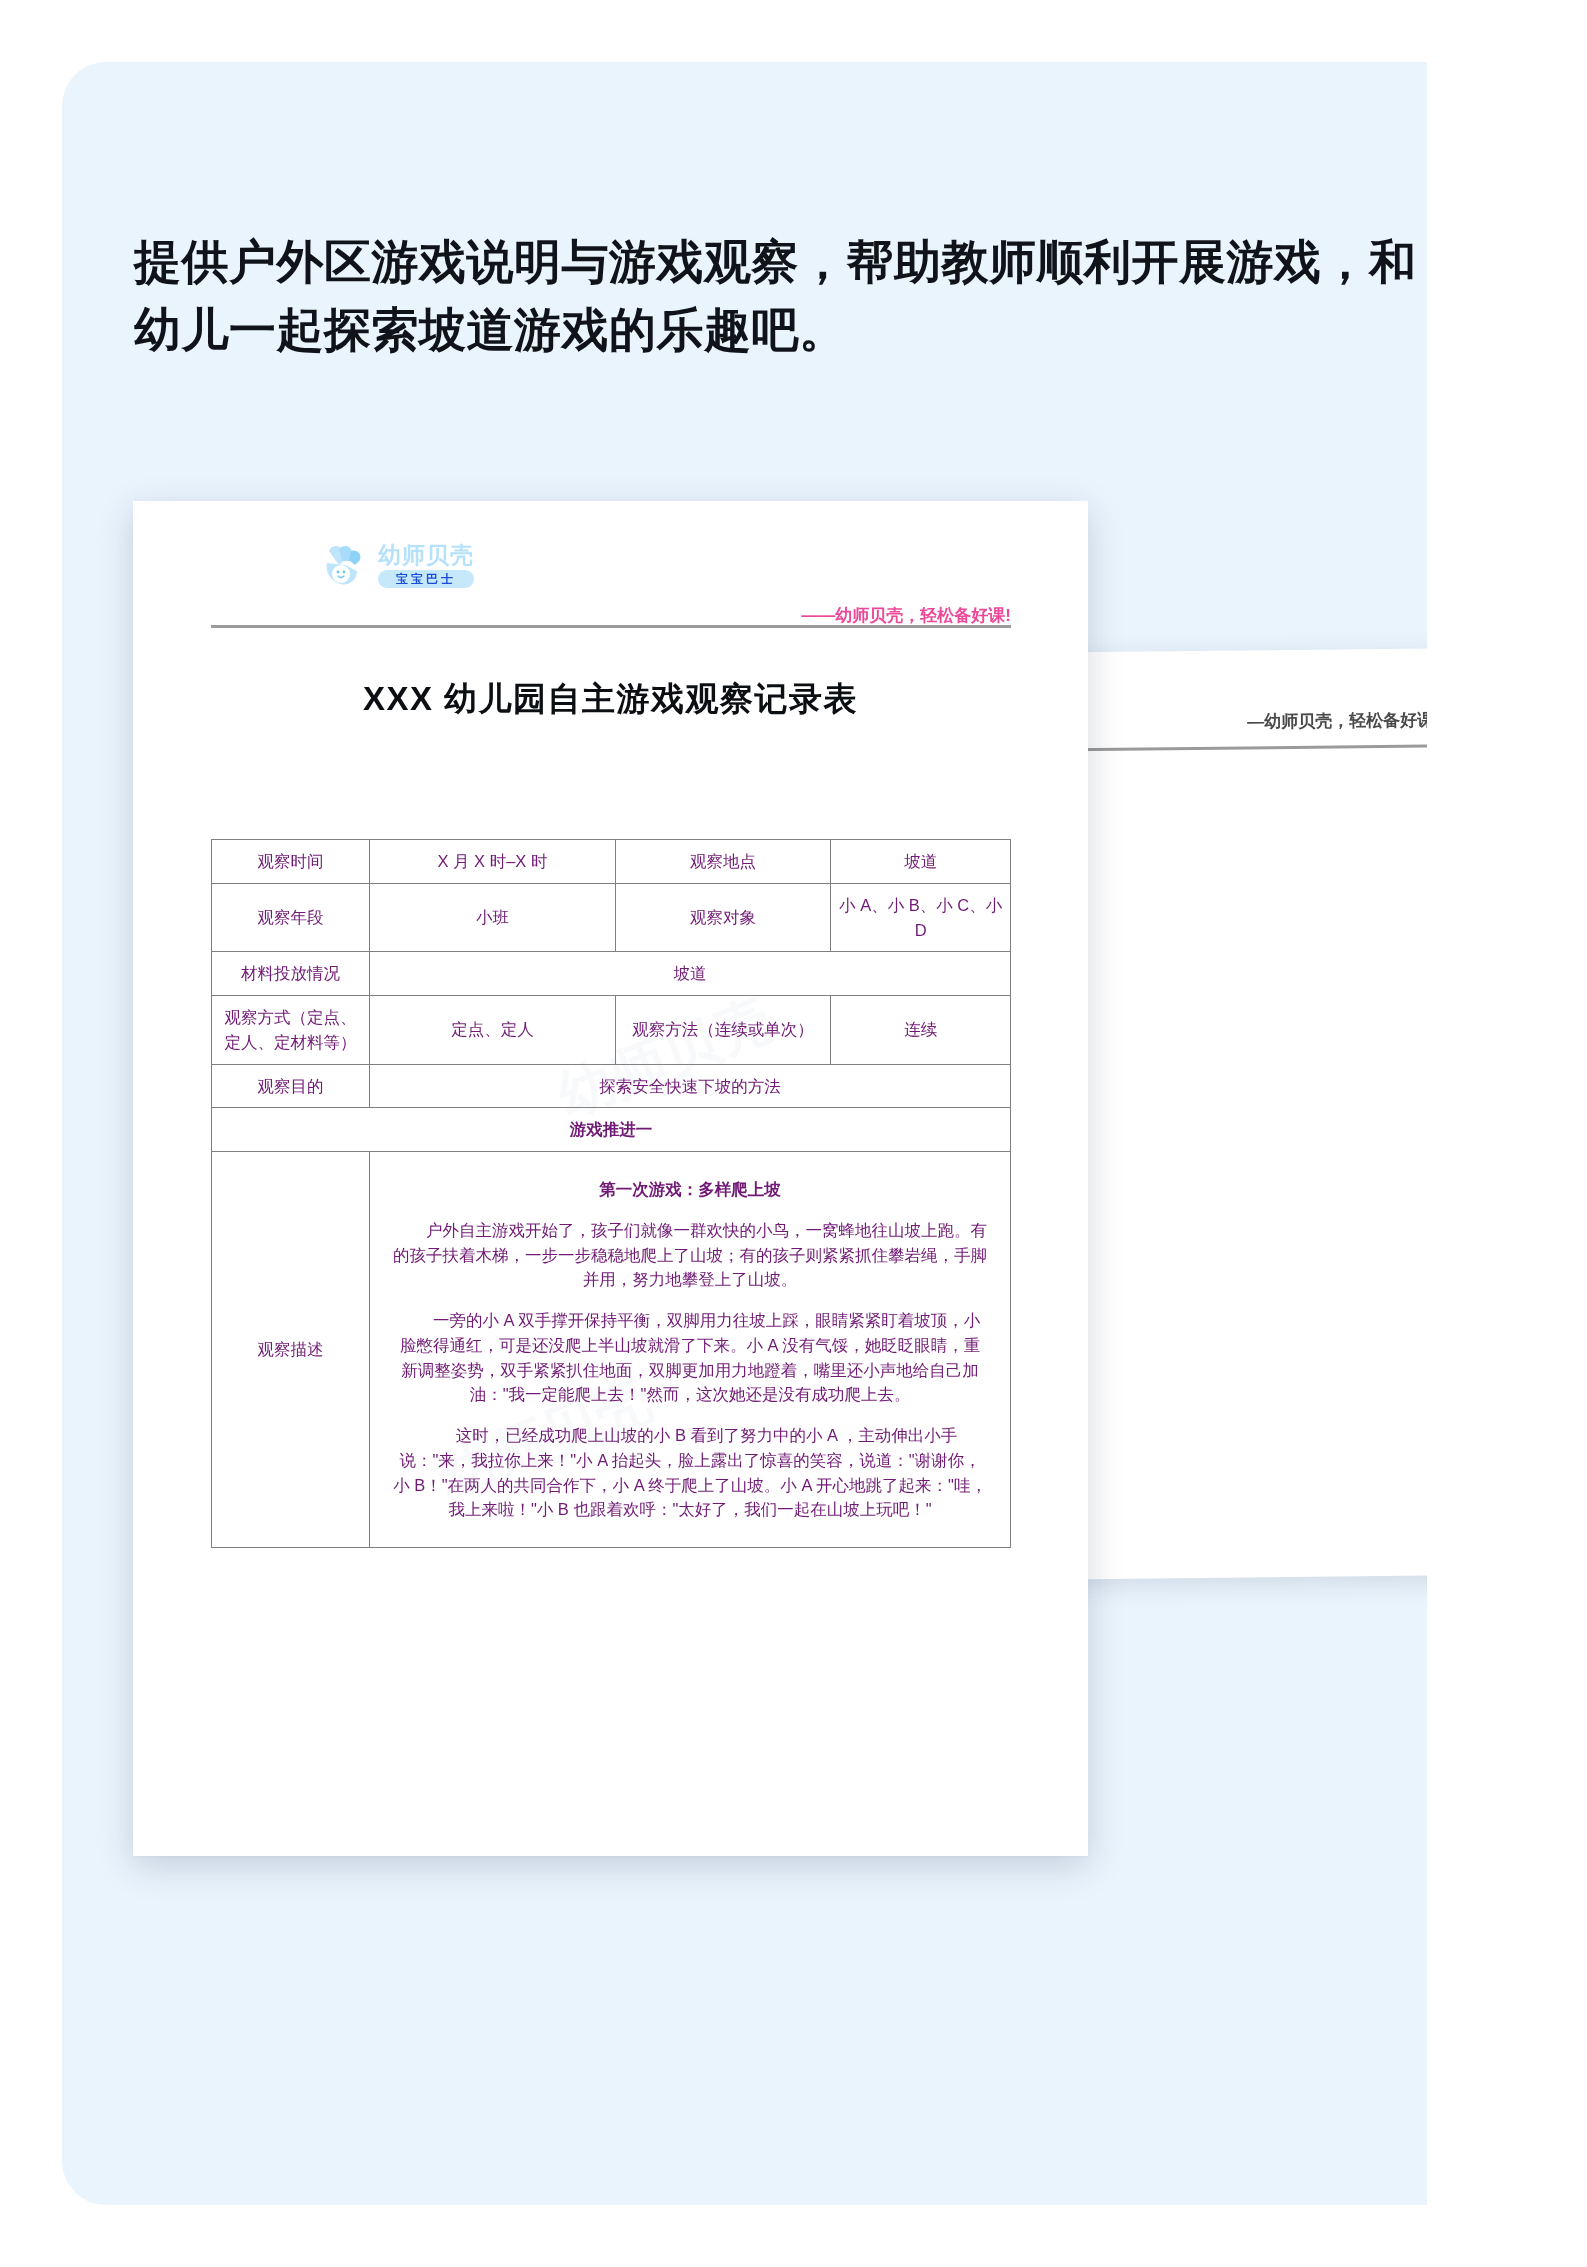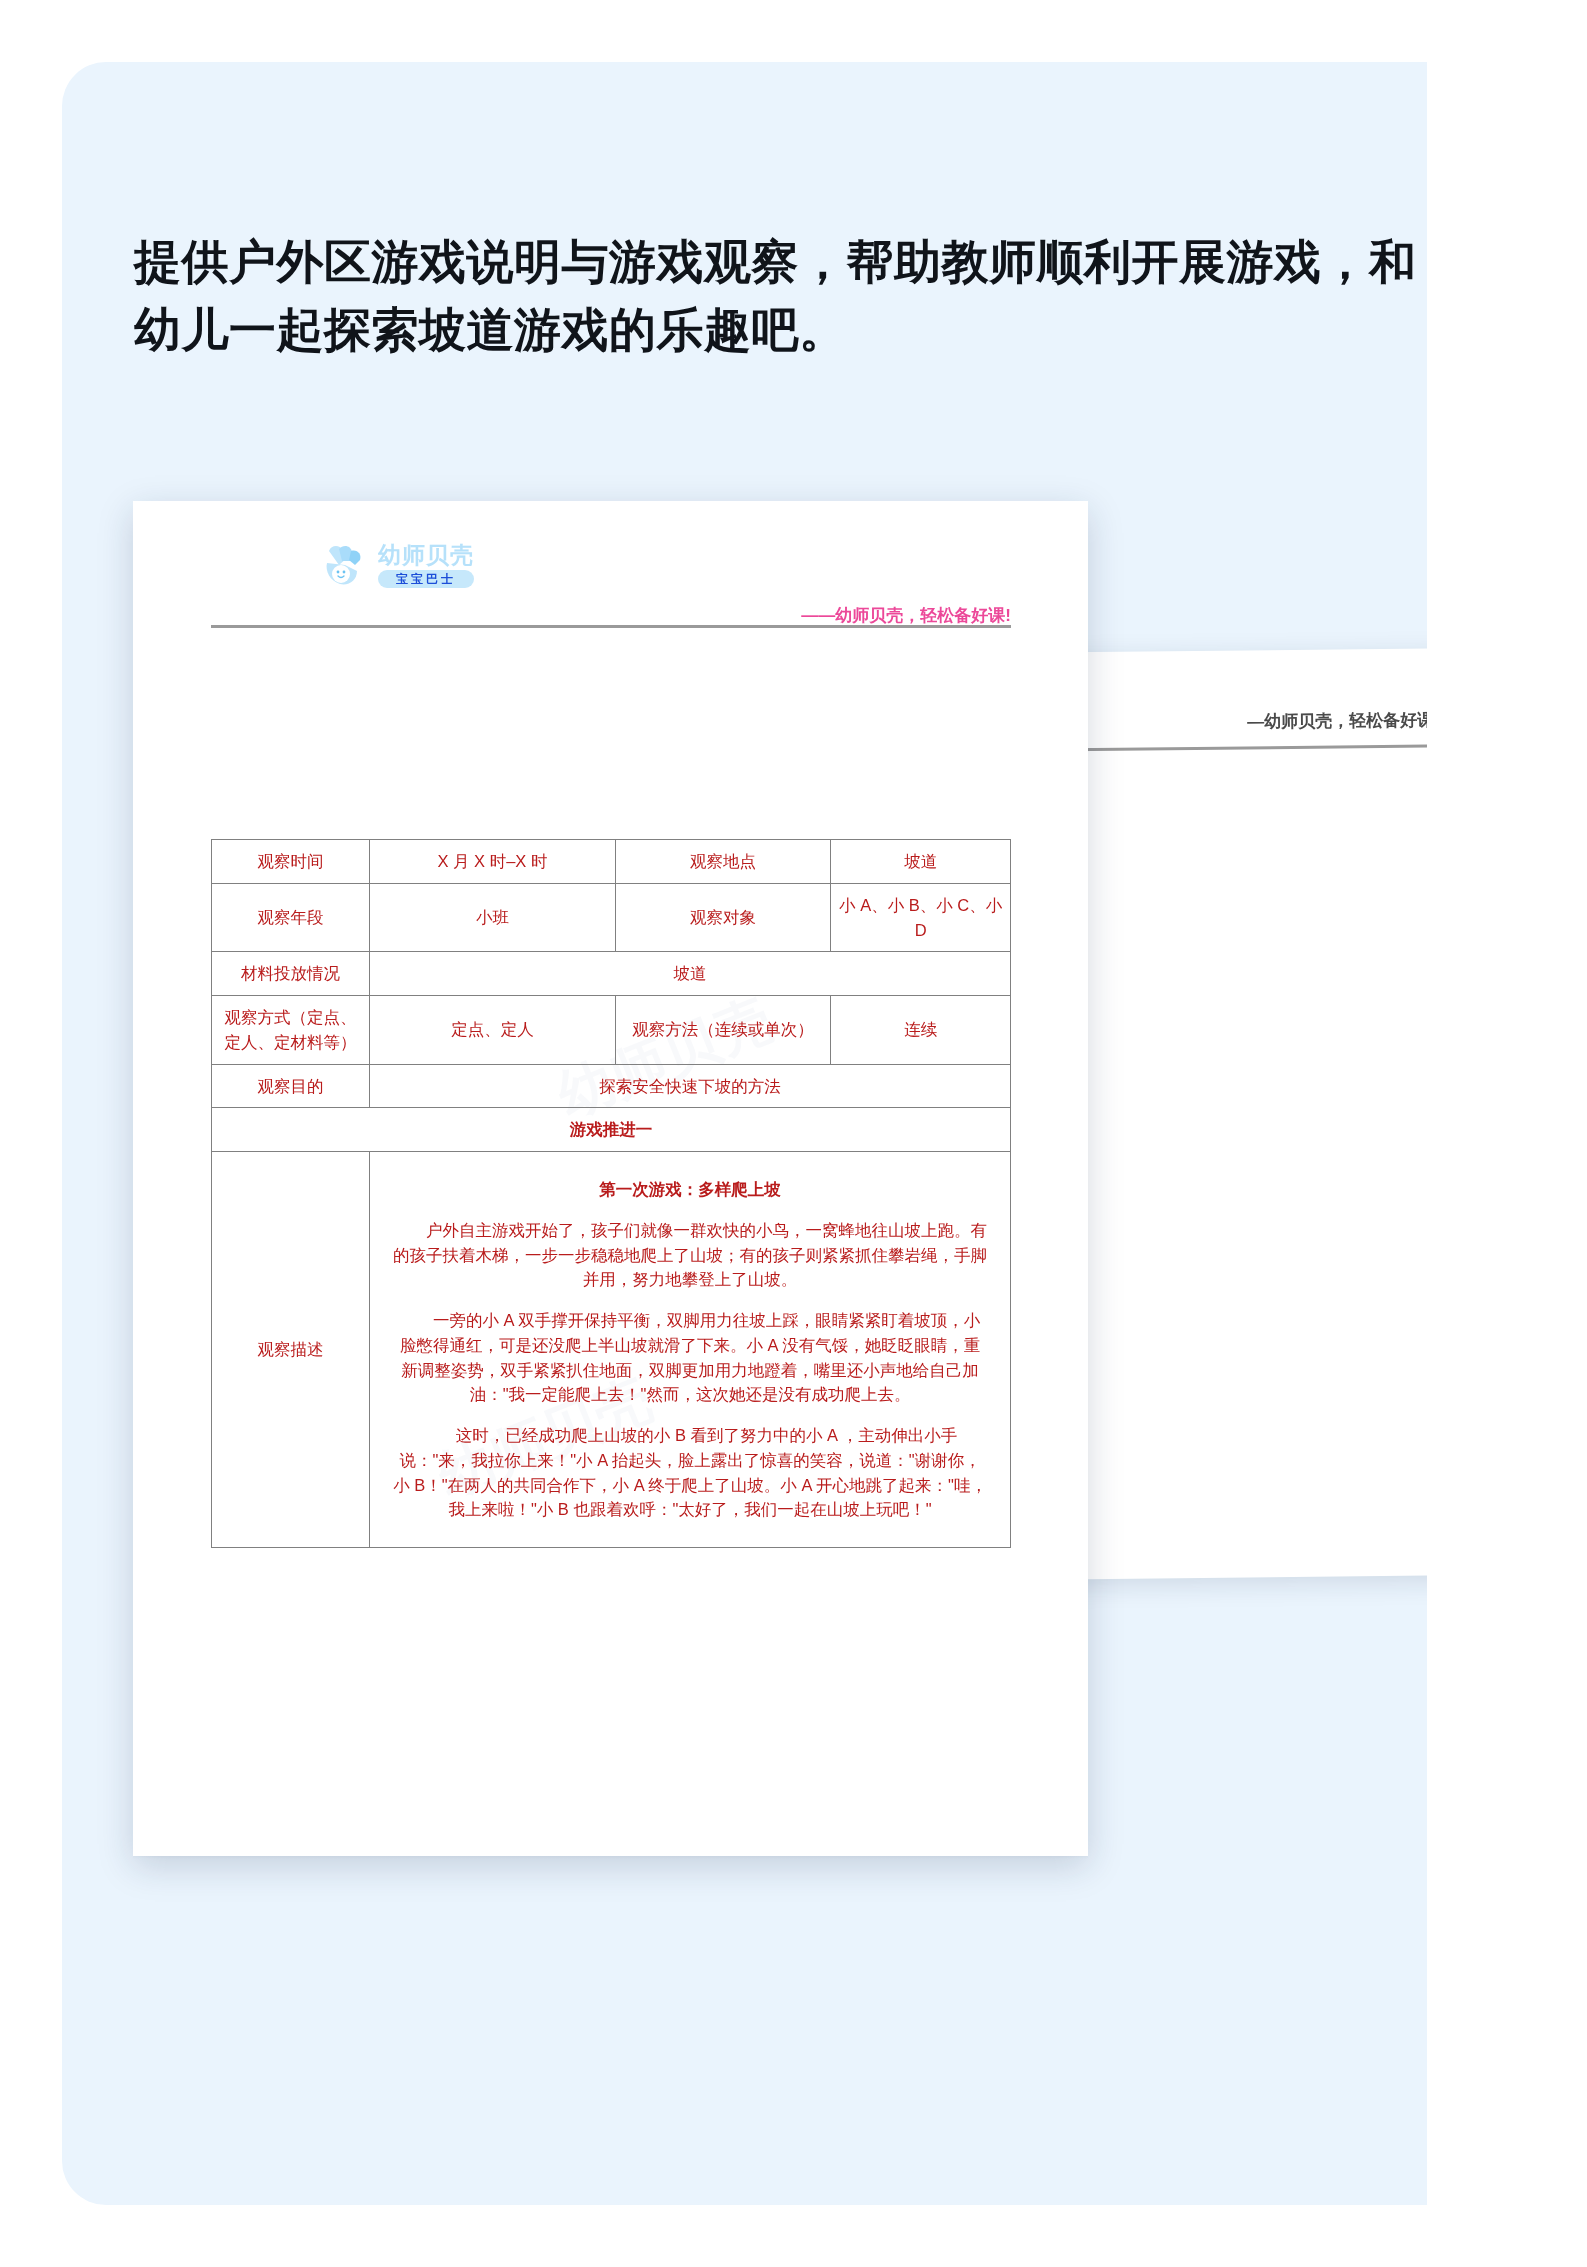--- a/index.html
+++ b/index.html
@@ -115,21 +115,21 @@
   table.rec {
     position: absolute;
     left: 78px; top: 338px;
     width: 800px;
     border-collapse: collapse;
     table-layout: fixed;
   }
   table.rec td {
     border: 1.4px solid #808080;
     font-size: 16.5px;
-    color: #b91c1c;
+    color: #701a75;
     text-align: center;
     vertical-align: middle;
     padding: 9px 6px;
     line-height: 1.5;
   }
   td.lbl { width: 132px; }
   td.c2  { width: 205px; }
   td.c3  { width: 180px; }
   td.c4  { width: 150px; }
   td.bold { font-weight: 700; }
@@ -249,20 +249,21 @@
           </div>
           <div class="logo-text">
             <div class="logo-main">幼师贝壳</div>
             <div class="logo-sub">宝宝巴士</div>
           </div>
         </div>
         <div class="tagline">——幼师贝壳，轻松备好课!</div>
       </div>
       <div class="hdr-rule"></div>
 
+      <div class="doc-title">XXX 幼儿园自主游戏观察记录表</div>
 
       <table class="rec">
         <tbody>
           <tr>
             <td class="lbl">观察时间</td>
             <td class="c2">X 月 X 时–X 时</td>
             <td class="c3">观察地点</td>
             <td class="c4">坡道</td>
           </tr>
           <tr>

